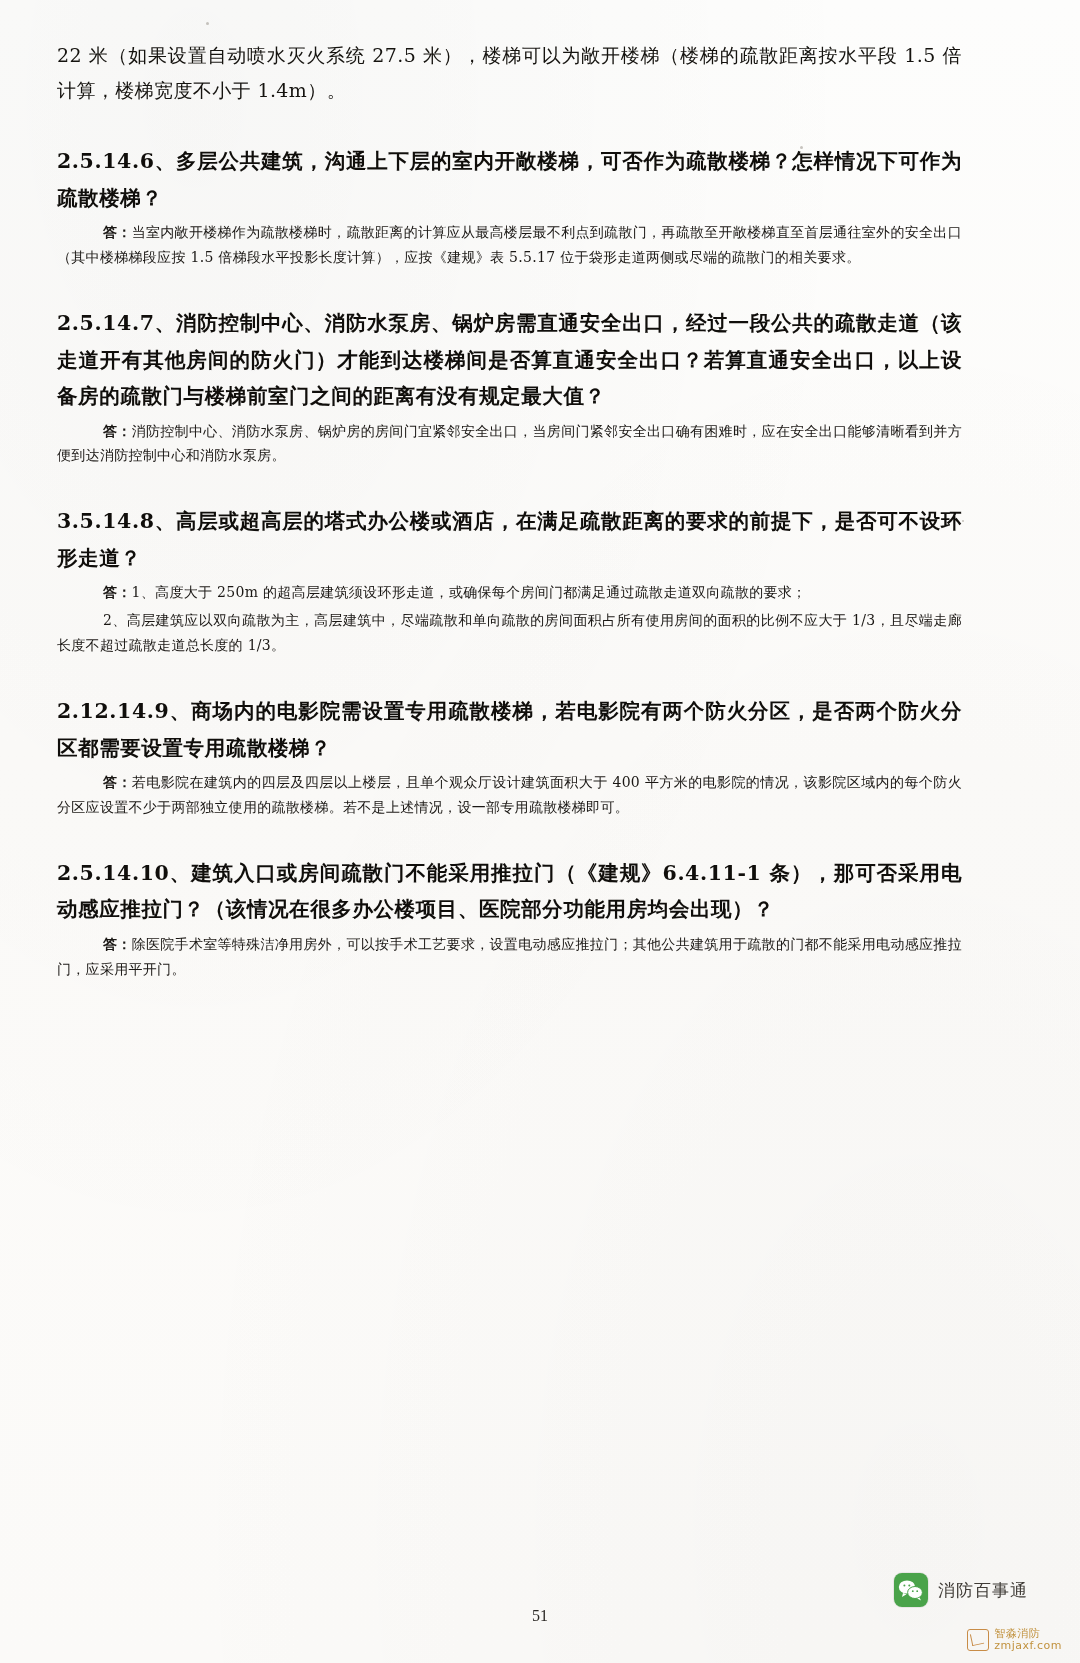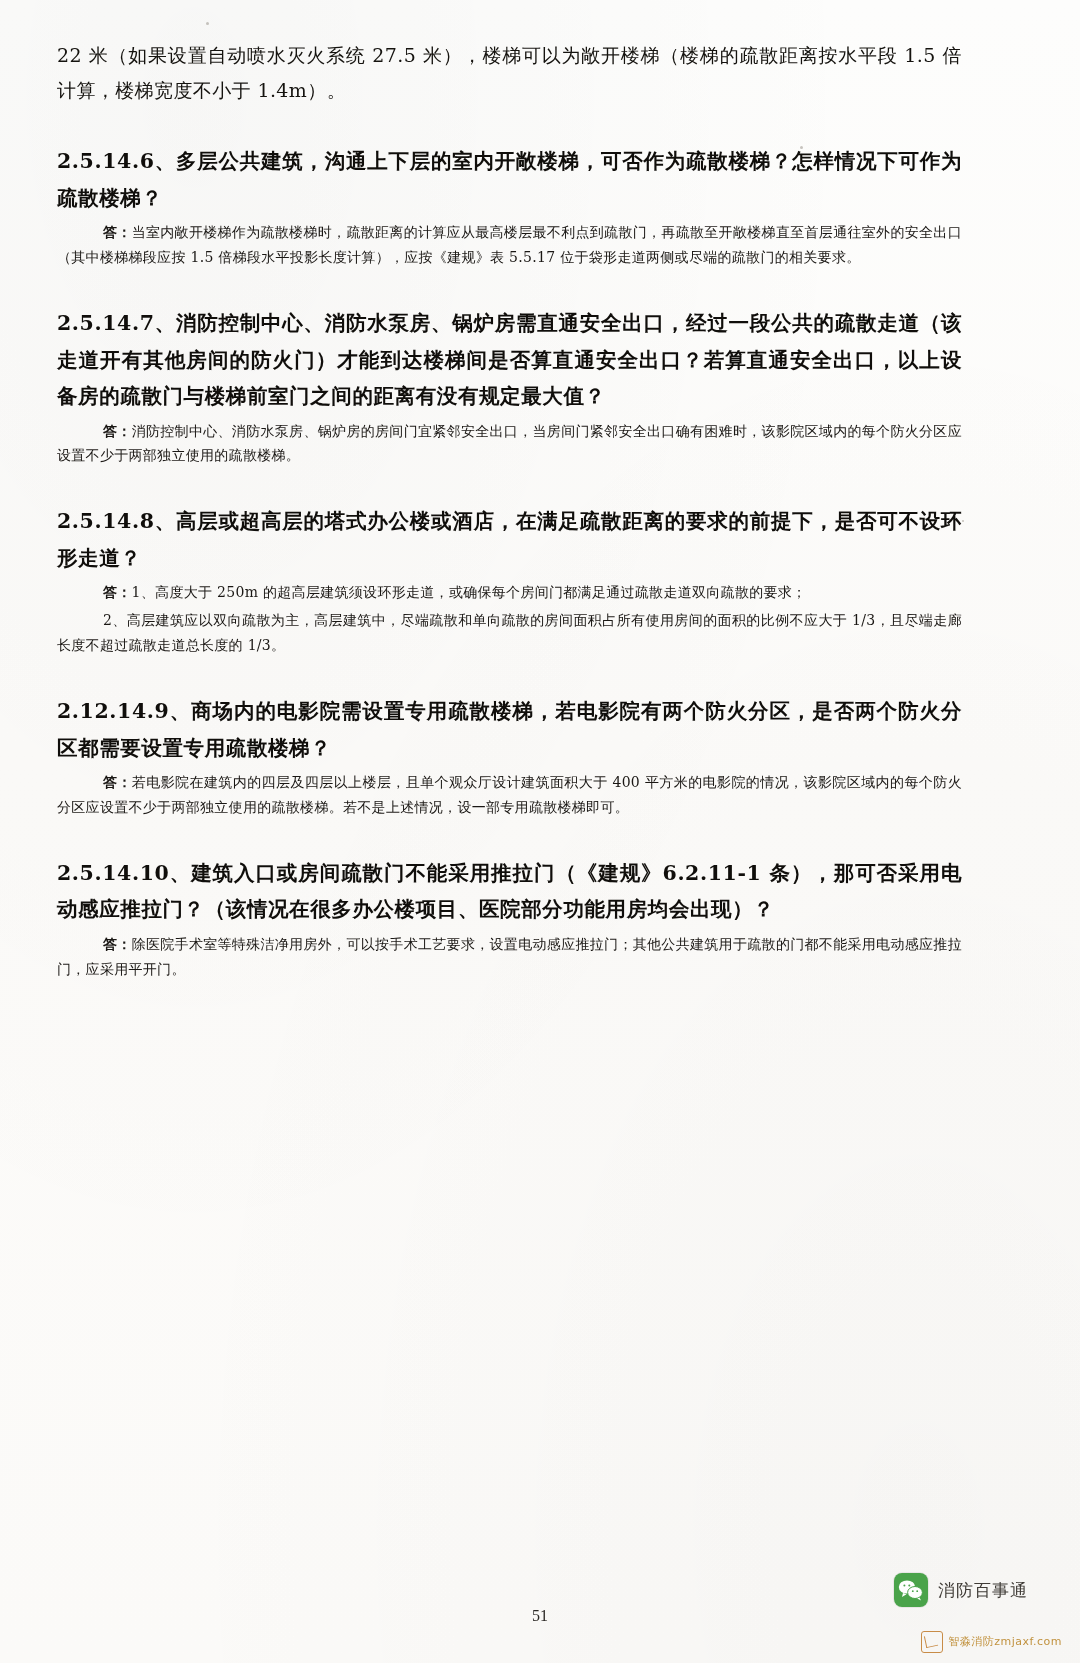--- a/index.html
+++ b/index.html
@@ -159,33 +159,33 @@
 
     <p class="top-block">22 米（如果设置自动喷水灭火系统 27.5 米），楼梯可以为敞开楼梯（楼梯的疏散距离按水平段 1.5 倍计算，楼梯宽度不小于 1.4m）。</p>
 
 
     <p class="q">2.5.14.6、多层公共建筑，沟通上下层的室内开敞楼梯，可否作为疏散楼梯？怎样情况下可作为疏散楼梯？</p>
 
     <p class="a"><span class="lbl">答：</span><span>当室内敞开楼梯作为疏散楼梯时，疏散距离的计算应从最高楼层最不利点到疏散门，再疏散至开敞楼梯直至首层通往室外的安全出口（其中楼梯梯段应按 1.5 倍梯段水平投影长度计算），应按《建规》表 5.5.17 位于袋形走道两侧或尽端的疏散门的相关要求。</span></p>
 
     <p class="q">2.5.14.7、消防控制中心、消防水泵房、锅炉房需直通安全出口，经过一段公共的疏散走道（该走道开有其他房间的防火门）才能到达楼梯间是否算直通安全出口？若算直通安全出口，以上设备房的疏散门与楼梯前室门之间的距离有没有规定最大值？</p>
 
-    <p class="a"><span class="lbl">答：</span><span>消防控制中心、消防水泵房、锅炉房的房间门宜紧邻安全出口，当房间门紧邻安全出口确有困难时，该影院区域内的每个防火分区应设置不少于两部独立使用的疏散楼梯。</span></p>
-
-    <p class="q">2.5.14.8、高层或超高层的塔式办公楼或酒店，在满足疏散距离的要求的前提下，是否可不设环形走道？</p>
+    <p class="a"><span class="lbl">答：</span><span>消防控制中心、消防水泵房、锅炉房的房间门宜紧邻安全出口，当房间门紧邻安全出口确有困难时，应在安全出口能够清晰看到并方便到达消防控制中心和消防水泵房。</span></p>
+
+    <p class="q">3.5.14.8、高层或超高层的塔式办公楼或酒店，在满足疏散距离的要求的前提下，是否可不设环形走道？</p>
 
     <p class="a"><span class="lbl">答：</span><span>1、高度大于 250m 的超高层建筑须设环形走道，或确保每个房间门都满足通过疏散走道双向疏散的要求；</span></p>
 
     <p class="a">2、高层建筑应以双向疏散为主，高层建筑中，尽端疏散和单向疏散的房间面积占所有使用房间的面积的比例不应大于 1/3，且尽端走廊长度不超过疏散走道总长度的 1/3。</p>
 
     <p class="q">2.12.14.9、商场内的电影院需设置专用疏散楼梯，若电影院有两个防火分区，是否两个防火分区都需要设置专用疏散楼梯？</p>
 
     <p class="a"><span class="lbl">答：</span><span>若电影院在建筑内的四层及四层以上楼层，且单个观众厅设计建筑面积大于 400 平方米的电影院的情况，该影院区域内的每个防火分区应设置不少于两部独立使用的疏散楼梯。若不是上述情况，设一部专用疏散楼梯即可。</span></p>
 
-    <p class="q">2.5.14.10、建筑入口或房间疏散门不能采用推拉门（《建规》6.2.11-1 条），那可否采用电动感应推拉门？（该情况在很多办公楼项目、医院部分功能用房均会出现）？</p>
+    <p class="q">2.5.14.10、建筑入口或房间疏散门不能采用推拉门（《建规》6.4.11-1 条），那可否采用电动感应推拉门？（该情况在很多办公楼项目、医院部分功能用房均会出现）？</p>
 
     <p class="a"><span class="lbl">答：</span><span>除医院手术室等特殊洁净用房外，可以按手术工艺要求，设置电动感应推拉门；其他公共建筑用于疏散的门都不能采用电动感应推拉门，应采用平开门。</span></p>
 
   </div>
 
   <div class="pagenum">51</div>
 
   <div class="wx">
     <div class="wx-icon">
       <svg width="26" height="22" viewBox="0 0 26 22">
@@ -197,19 +197,19 @@
         <circle cx="11.3" cy="6.6" r="1" fill="#4aa34a"></circle>
         <circle cx="14.8" cy="12.2" r="0.9" fill="#4aa34a"></circle>
         <circle cx="19.2" cy="12.2" r="0.9" fill="#4aa34a"></circle>
       </svg>
     </div>
     <div class="wx-text">消防百事通</div>
   </div>
 
   <div class="stamp">
     <div class="stamp-mark"></div>
-    <div style="display:flex; flex-direction:row; line-height:1.15;text-align:right;">
+    <div style="display:flex; flex-direction:column; line-height:1.15;">
       <span class="stamp-text">智淼消防</span>
       <span class="stamp-text">zmjaxf.com</span>
     </div>
   </div>
 
 </div>
 
 </body></html>

